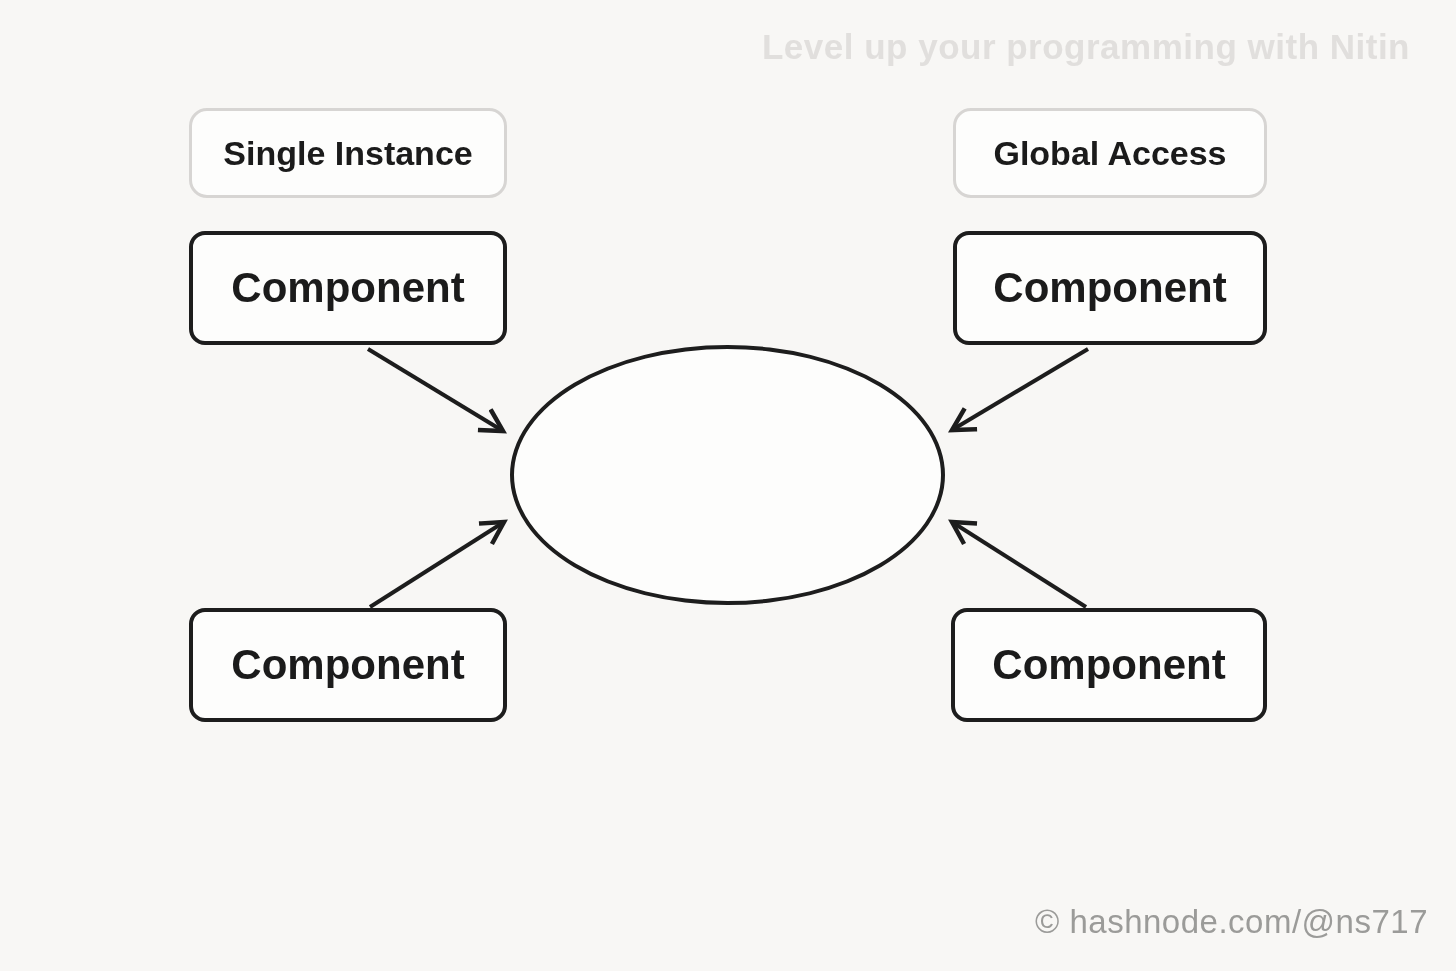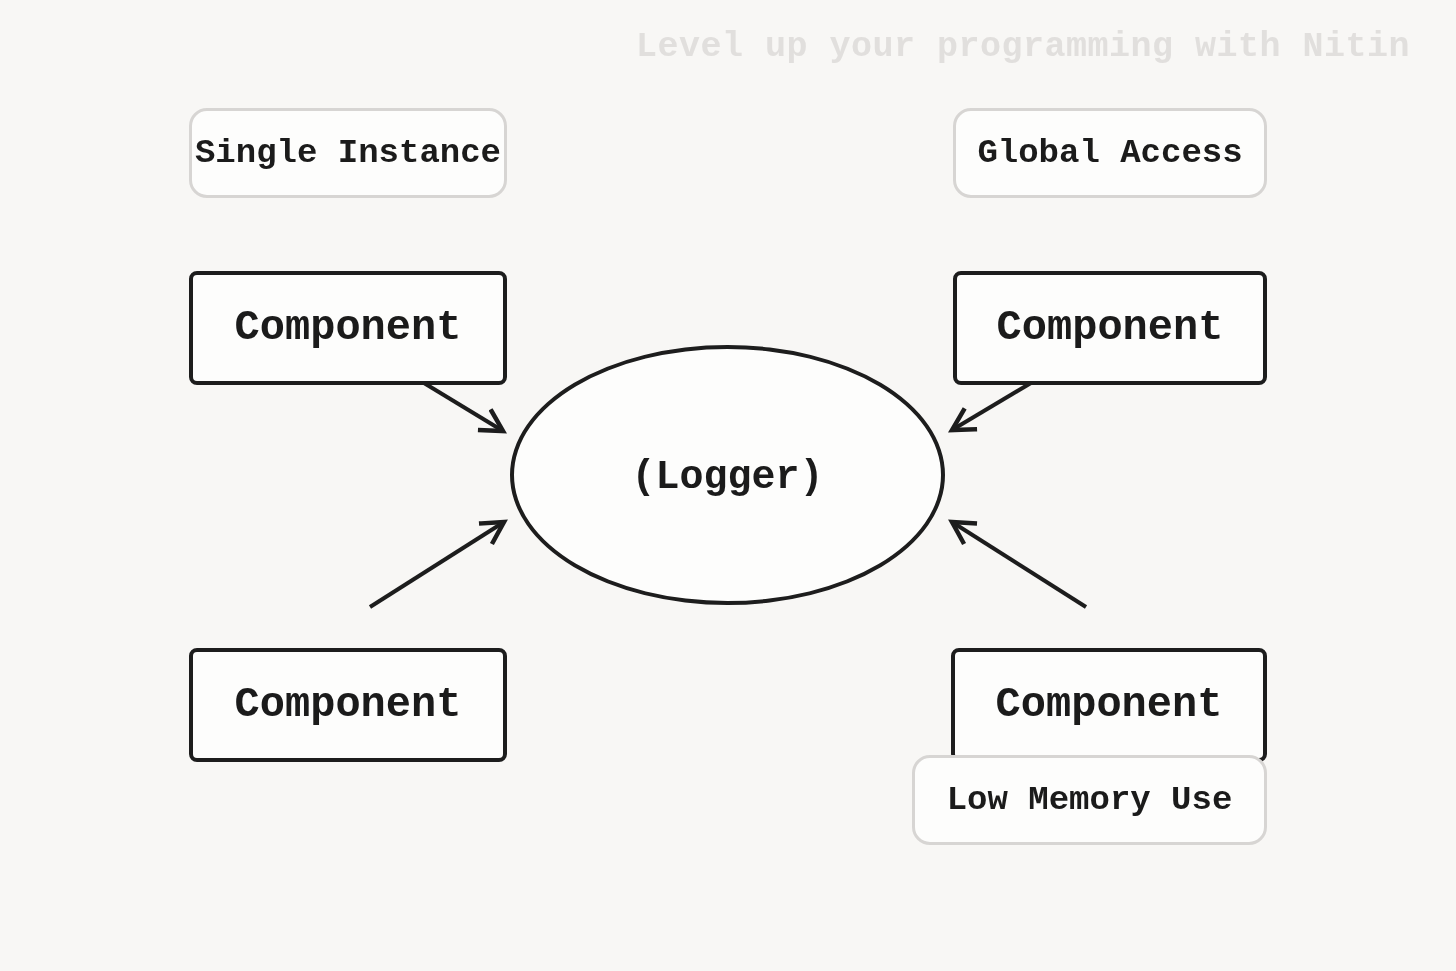--- a/index.html
+++ b/index.html
@@ -6,21 +6,21 @@
   html, body { width: 1456px; height: 971px; }
   body {
     font-family: "Liberation Sans", sans-serif;
     background: #f8f7f5;
     position: relative;
     overflow: hidden;
   }
   .canvas {
     position: absolute;
     left: 0; top: 0;
-    width: 1456px; height: 971px; font-family: Liberation Mono, monospace;
+    width: 1456px; height: 971px;
   }
   .watermark {
     position: absolute;
     top: 27px;
     right: 46px;
     font-size: 35px;
     font-weight: 600;
     letter-spacing: 0.5px;
     color: #e1dfdd;
     white-space: nowrap;
@@ -45,29 +45,28 @@
     justify-content: center;
     font-size: 34px;
     font-weight: 600;
     color: #1b1b1b;
     white-space: nowrap;
   }
   .component-box {
     position: absolute;
     background: #fdfdfc;
     border: 4px solid #1d1d1d;
-    border-radius: 8px;
+    border-radius: 16px;
     display: flex;
     align-items: center;
     justify-content: center;
     font-size: 42px;
     font-weight: 700;
     color: #1b1b1b;
     white-space: nowrap;
-    margin-top: 40px;
   }
   .pos-feature-tl { left: 189px; top: 108px; width: 318px; height: 90px; }
   .pos-feature-tr { left: 953px; top: 108px; width: 314px; height: 90px; }
   .pos-feature-bl { left: 200px; top: 754px; width: 297px; height: 90px; }
   .pos-feature-br { left: 912px; top: 755px; width: 355px; height: 90px; }
   .pos-comp-tl { left: 189px; top: 231px; width: 318px; height: 114px; }
   .pos-comp-tr { left: 953px; top: 231px; width: 314px; height: 114px; }
   .pos-comp-bl { left: 189px; top: 608px; width: 318px; height: 114px; }
   .pos-comp-br { left: 951px; top: 608px; width: 316px; height: 114px; }
   .center-ellipse {
@@ -137,30 +136,27 @@
 
   <div class="component-box pos-comp-tl">
     <span>Component</span>
   </div>
 
   <div class="component-box pos-comp-tr">
     <span>Component</span>
   </div>
 
   <div class="center-ellipse">
-    <div class="ellipse-subtitle">(Logger)</div>
   </div>
 
   <div class="component-box pos-comp-bl">
     <span>Component</span>
   </div>
 
   <div class="component-box pos-comp-br">
     <span>Component</span>
   </div>
 
 
-  <div class="feature-box pos-feature-br">
-    <span>Low Memory Use</span>
-  </div>
 
+  <div class="footer-credit">© hashnode.com/@ns717</div>
 
 </div>
 
 </body></html>

